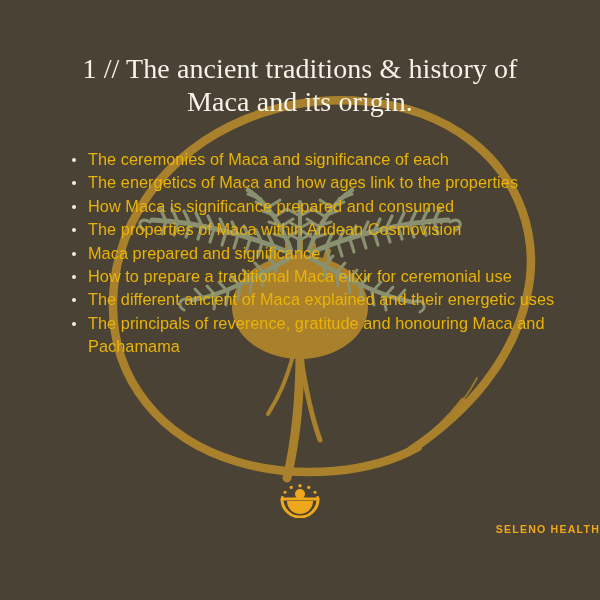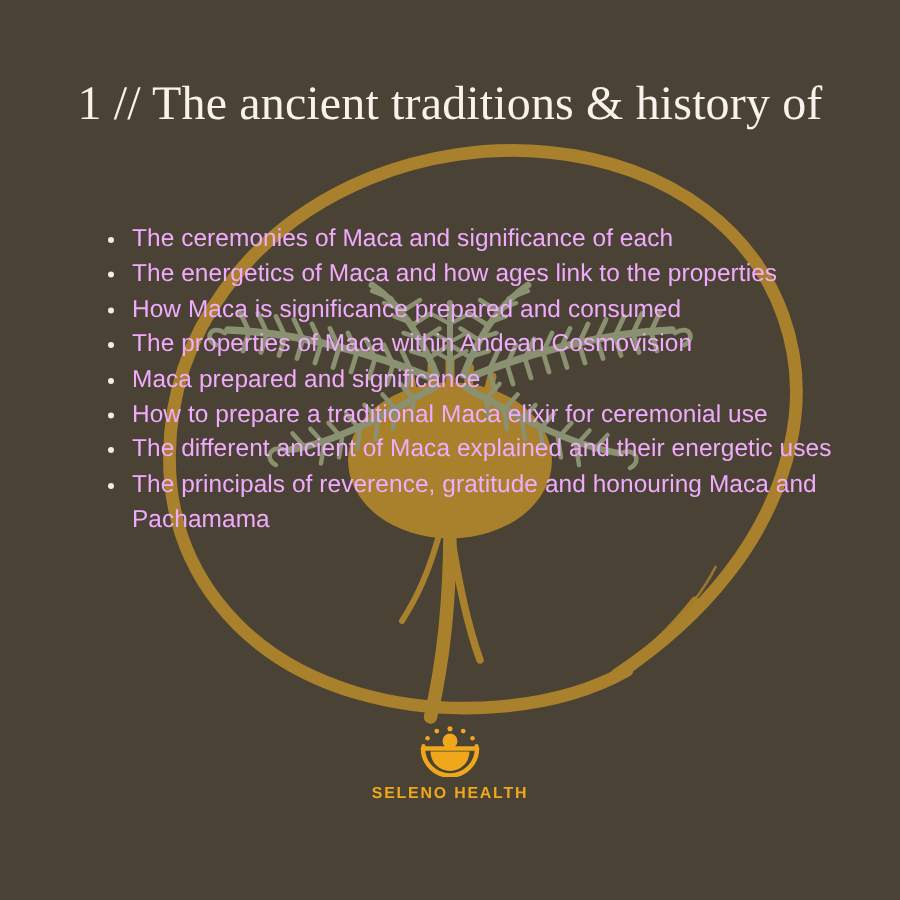--- a/index.html
+++ b/index.html
@@ -33,21 +33,21 @@
   #title-block {
     position: absolute;
     left: 50px;
     top: 52px;
     width: 500px;
     text-align: center;
     z-index: 5;
   }
   #title-block .title-line {
     font-family: "Liberation Serif", "DejaVu Serif", serif;
-    font-size: 32px;
+    font-size: 28px;
     line-height: 33px;
     color: #f7f3ea;
     letter-spacing: 0.1px;
     white-space: nowrap;
   }
 
   
   #bullets {
     position: absolute;
     left: 68px;
@@ -58,41 +58,41 @@
     padding: 0;
     list-style: none;
   }
   #bullets li {
     position: relative;
     padding-left: 20px;
     margin: 0 0 0 0;
     font-family: "Liberation Sans", sans-serif;
     font-size: 16.3px;
     line-height: 23.4px;
-    color: #f0abfc;
+    color: #eab308;
     letter-spacing: 0.05px;
   }
   #bullets li::before {
     content: "";
     position: absolute;
     left: 4px;
     top: 10px;
     width: 4px;
     height: 4px;
     border-radius: 50%;
     background: #f2ece1;
   }
 
   
   #logo {
     position: absolute;
     left: 0;
     top: 484px;
     width: 600px;
-    text-align: center;
+    text-align: right;
     z-index: 5;
   }
   #logo-mark {
     display: block;
     margin: 0 auto;
   }
   #logo-text {
     margin-top: 5px;
     font-family: "Liberation Sans", sans-serif;
     font-size: 10.6px;
@@ -274,20 +274,21 @@
 
       <path d="M150 222 C 140 216, 136 226, 144 230" stroke-width="3.2"></path>
       <path d="M450 222 C 460 216, 464 226, 456 230" stroke-width="3.2"></path>
       <path d="M190 300 C 180 296, 176 306, 184 310" stroke-width="3"></path>
       <path d="M414 302 C 424 298, 428 308, 420 312" stroke-width="3"></path>
     </g>
   </svg>
 
   <div id="title-block">
     <div class="title-line">1 // The ancient traditions &amp; history of</div>
+    <div class="title-line">Maca and its origin.</div>
   </div>
 
   <ul id="bullets">
     <li><span>The ceremonies of Maca and significance of each</span></li>
     <li><span>The energetics of Maca and how ages link to the properties</span></li>
     <li><span>How Maca is significance prepared and consumed</span></li>
     <li><span>The properties of Maca within Andean Cosmovision</span></li>
     <li><span>Maca prepared and significance</span></li>
     <li><span>How to prepare a traditional Maca elixir for ceremonial use</span></li>
     <li><span>The different ancient of Maca explained and their energetic uses</span></li>

